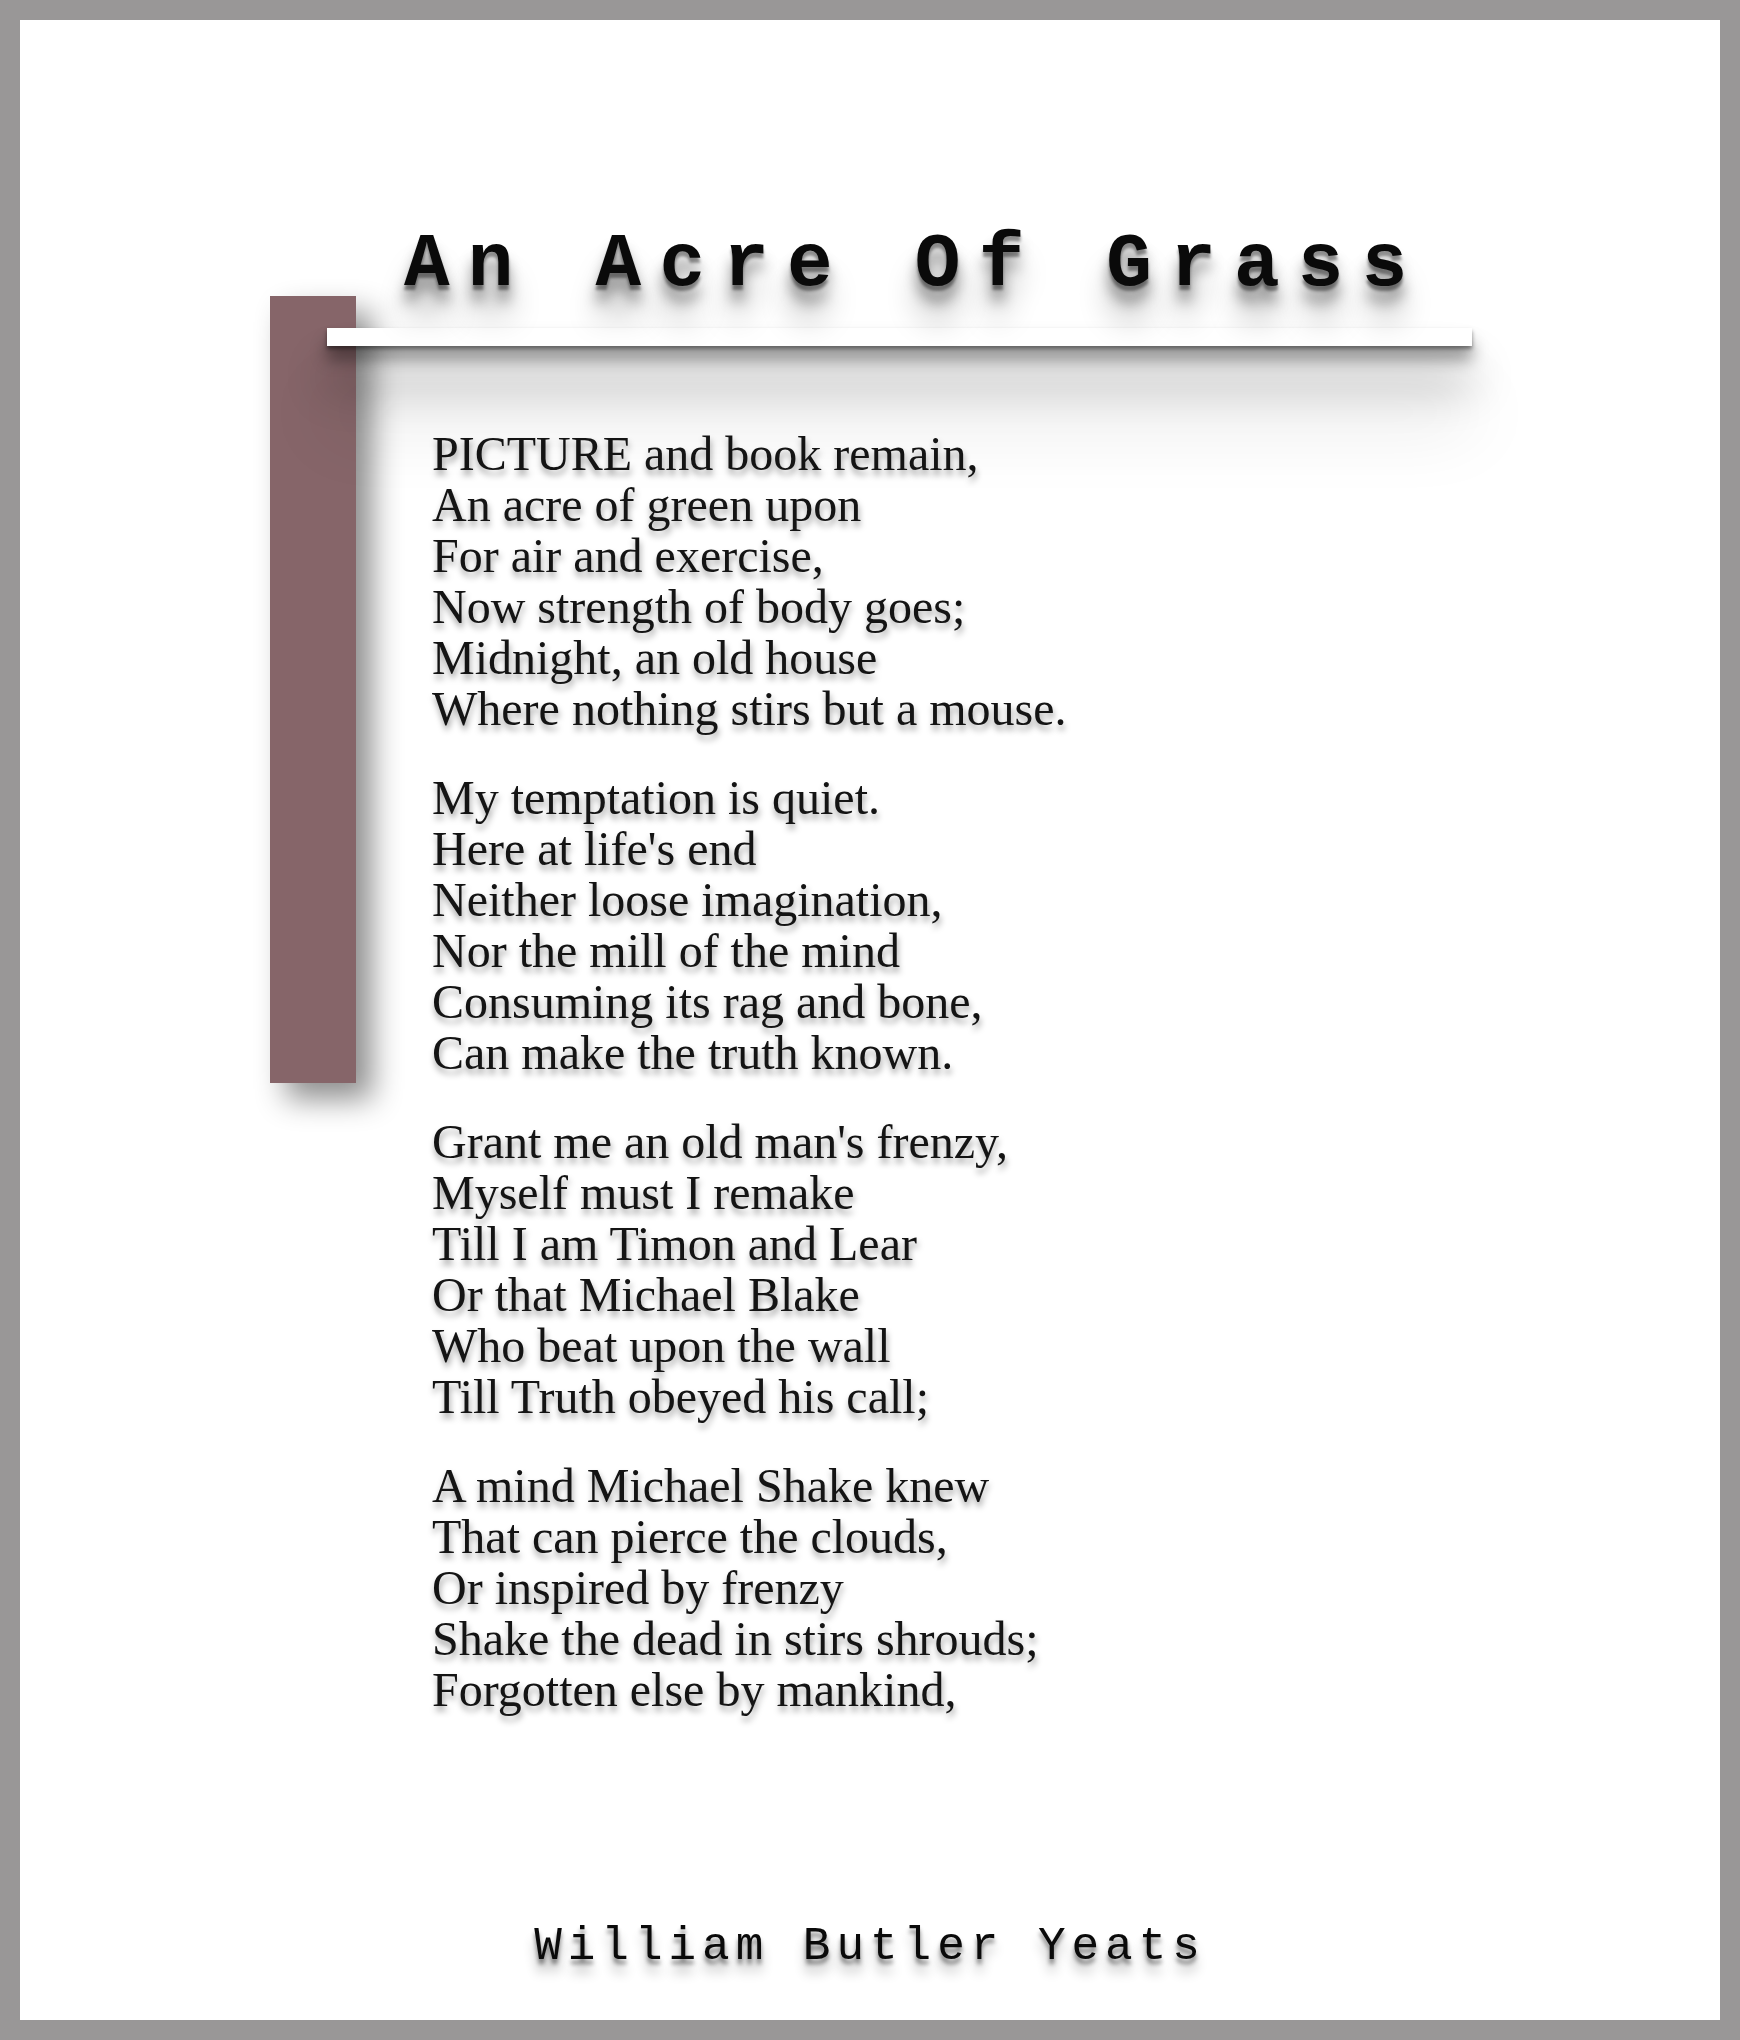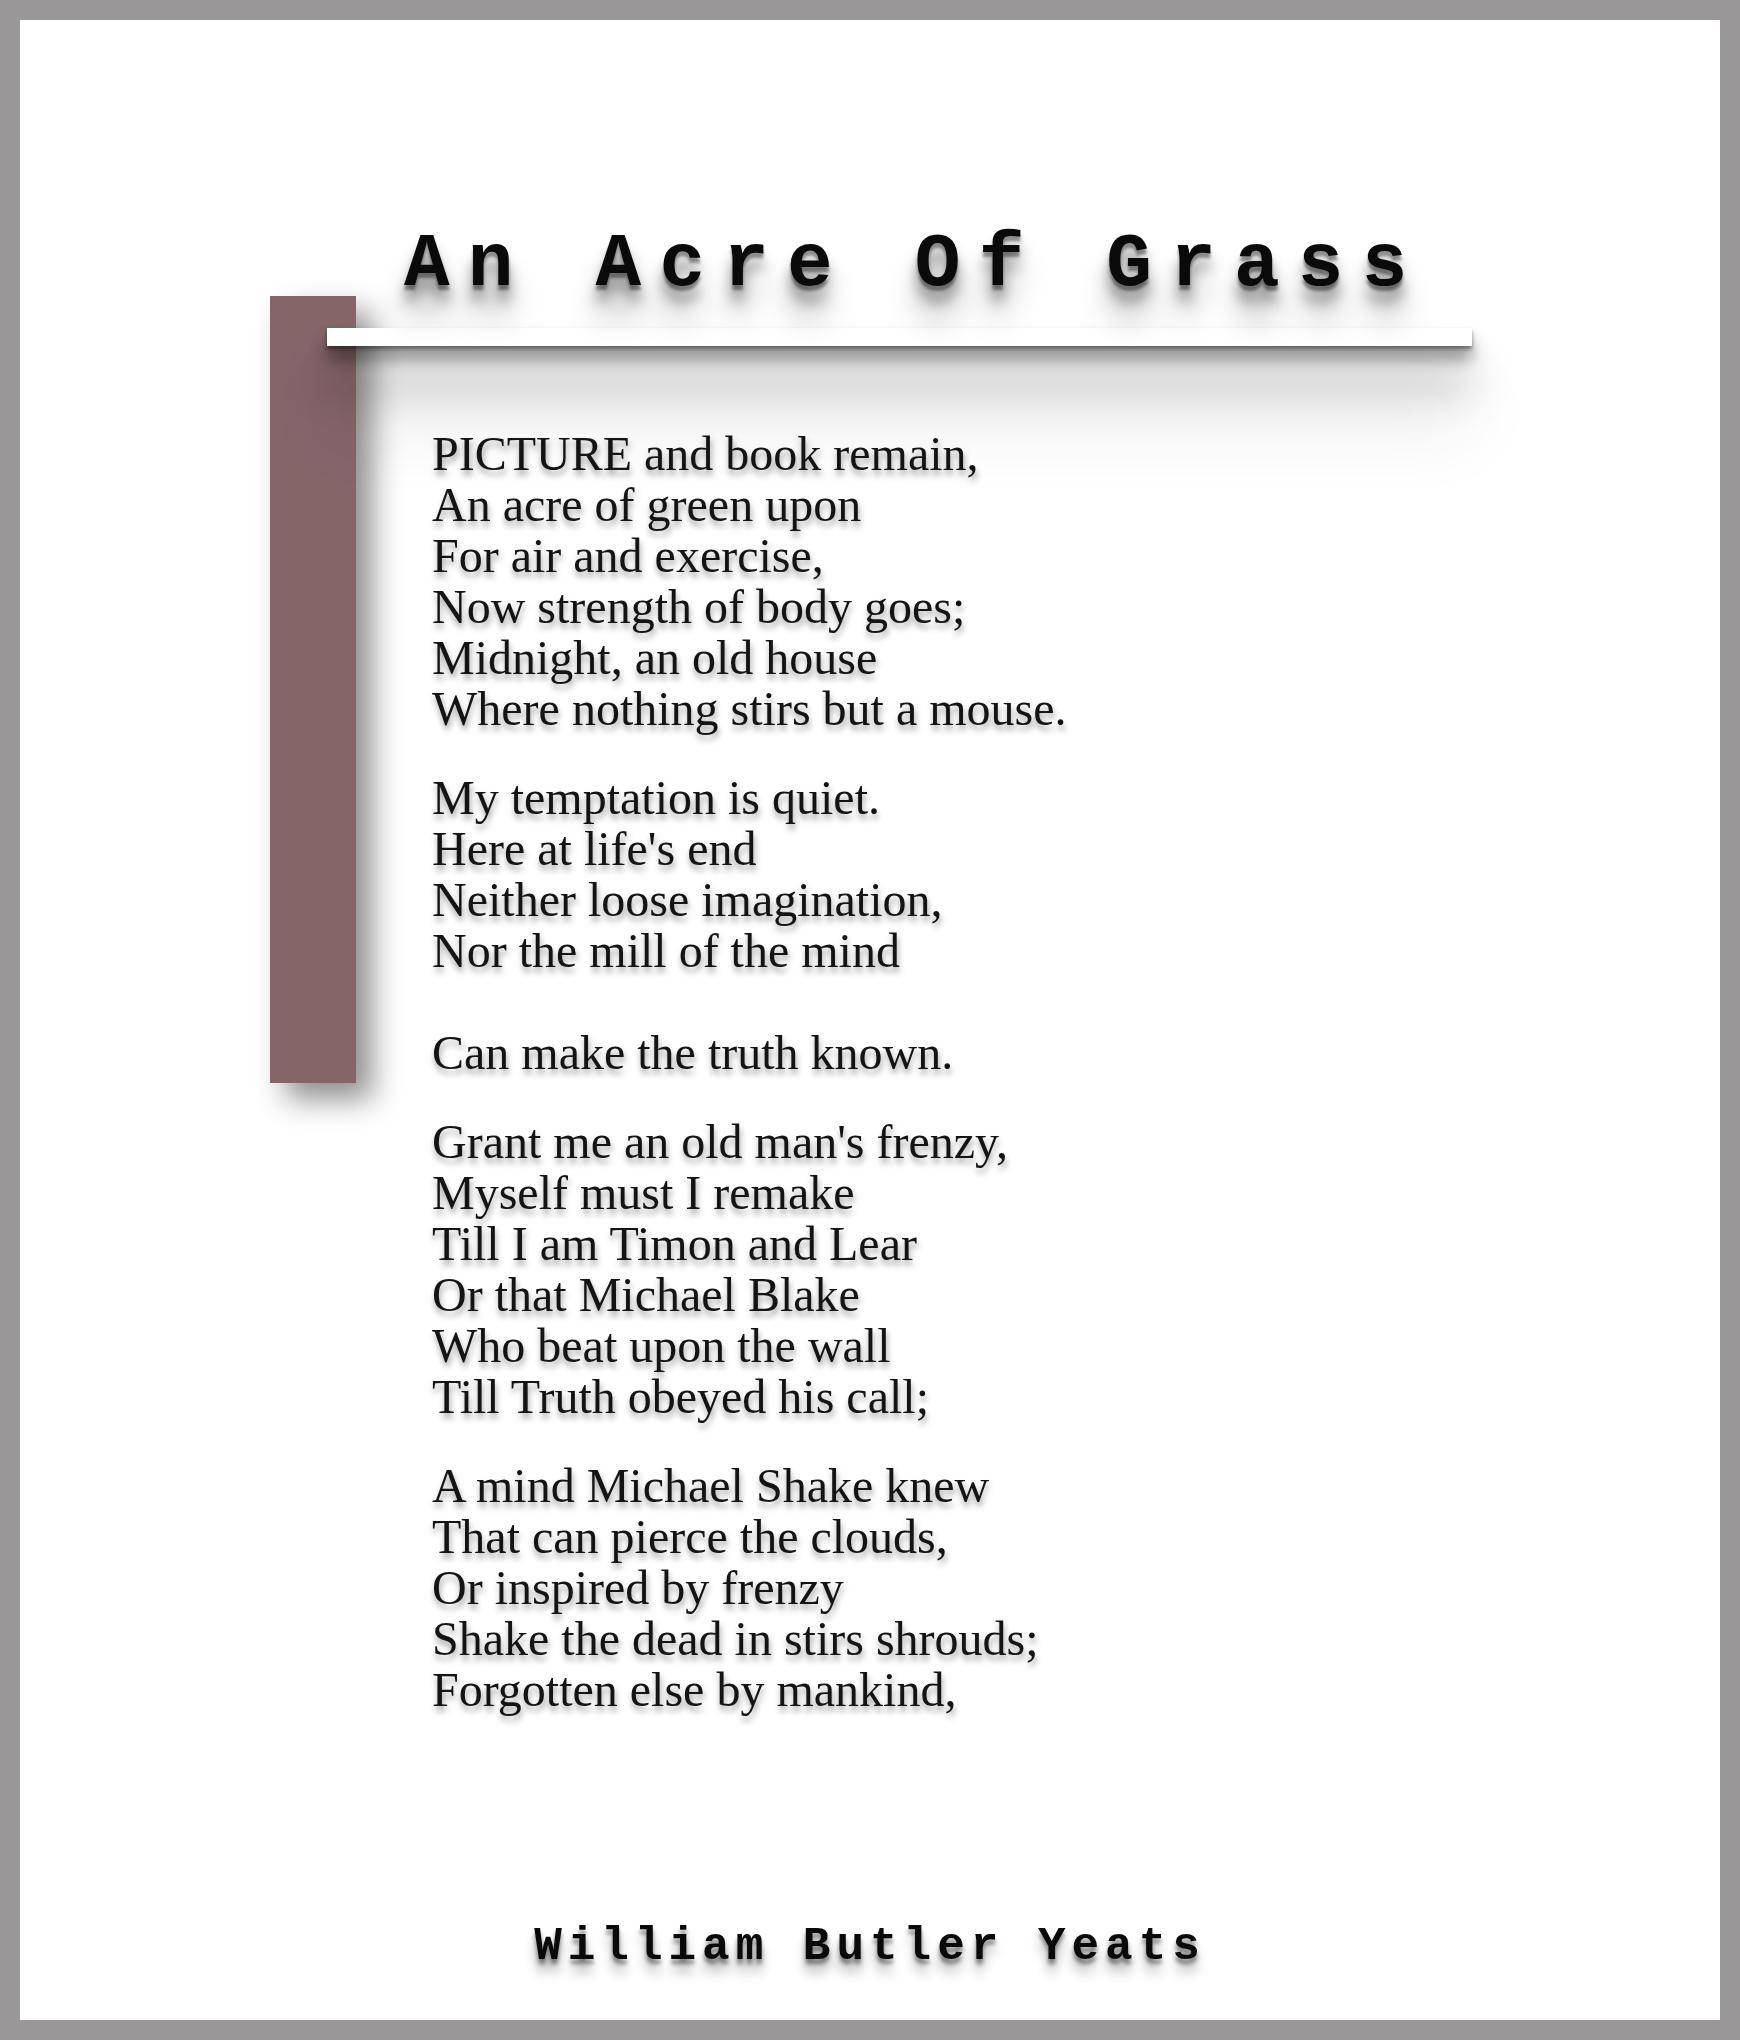--- a/index.html
+++ b/index.html
@@ -78,37 +78,37 @@
     white-space: nowrap;
   }
   .poem-body .stanza { margin: 0 0 38px 0; }
   .poem-author {
     position: absolute;
     left: 0; right: 0;
     top: 1904px;   
     z-index: 4;
     text-align: center;
     font-family: "Liberation Mono", "DejaVu Sans Mono", monospace;
-    font-weight: bold;
+    font-weight: normal;
     font-size: 46px;
     line-height: 1;
     letter-spacing: 0.13em;
     color: var(--ink);
     text-shadow:
       0 5px 4px rgba(0,0,0,0.45),
       0 13px 12px rgba(0,0,0,0.30);
   }
 </style>
 </head>
 <body>
 
 <div class="page">
   <div class="side-bar"></div>
   <div class="title-rule"></div>
   <h1 class="poem-title">An Acre Of Grass</h1>
   <div class="poem-body">
       <p class="stanza"><span>PICTURE and book remain,</span><br><span>An acre of green upon</span><br><span>For air and exercise,</span><br><span>Now strength of body goes;</span><br><span>Midnight, an old house</span><br><span>Where nothing stirs but a mouse.</span></p>
-      <p class="stanza"><span>My temptation is quiet.</span><br><span>Here at life's end</span><br><span>Neither loose imagination,</span><br><span>Nor the mill of the mind</span><br><br><span>Can make the truth known.</span></p>
+      <p class="stanza"><span>My temptation is quiet.</span><br><span>Here at life's end</span><br><span>Neither loose imagination,</span><br><span>Nor the mill of the mind</span><br><span>Consuming its rag and bone,</span><br><span>Can make the truth known.</span></p>
       <p class="stanza"><span>Grant me an old man's frenzy,</span><br><span>Myself must I remake</span><br><span>Till I am Timon and Lear</span><br><span>Or that Michael Blake</span><br><span>Who beat upon the wall</span><br><span>Till Truth obeyed his call;</span></p>
       <p class="stanza"><span>A mind Michael Shake knew</span><br><span>That can pierce the clouds,</span><br><span>Or inspired by frenzy</span><br><span>Shake the dead in stirs shrouds;</span><br><span>Forgotten else by mankind,</span><br></p>
     </div>
   <div class="poem-author">William Butler Yeats</div>
 </div>
 
 </body></html>

